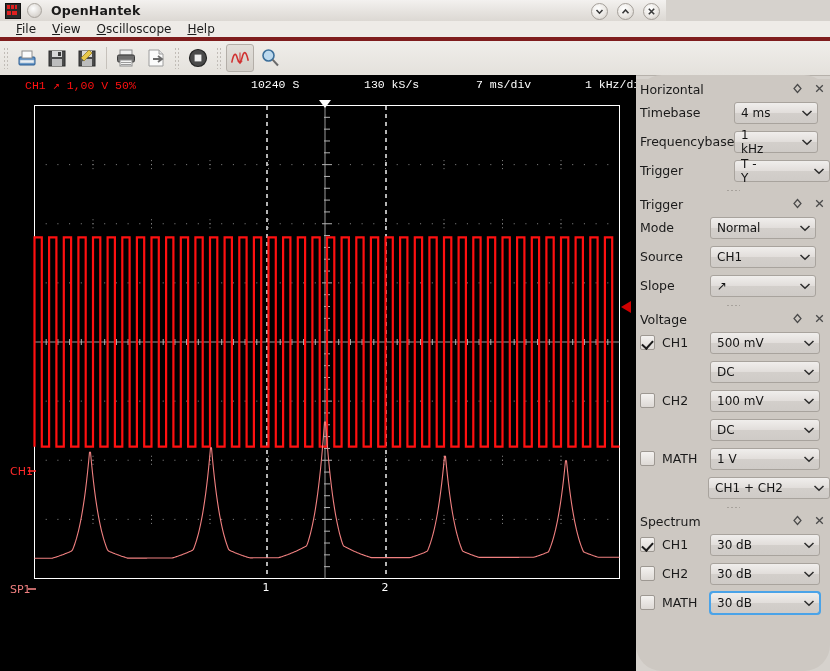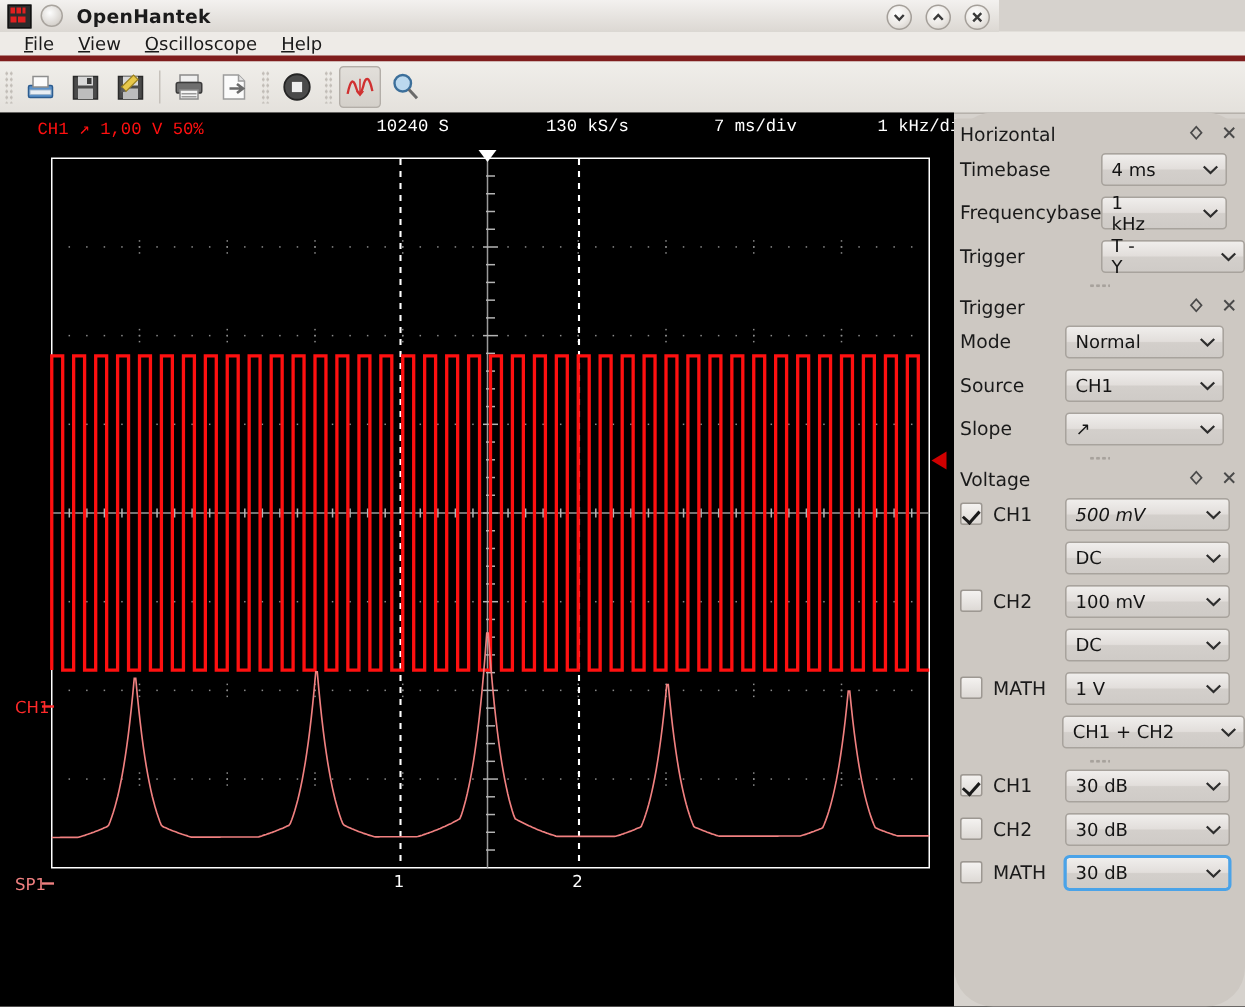--- a/index.html
+++ b/index.html
@@ -951,21 +951,21 @@
             <svg width="13" height="13" viewBox="0 0 13 13">
                 <path d="M3.2 3.2 L9.8 9.8 M9.8 3.2 L3.2 9.8" stroke="#4a4a4a" stroke-width="1.3" fill="none"></path>
               </svg>
           </span>
         </span>
       </div>
 
       <div class="chkrow">
         <span class="cb on"></span>
         <span class="nm">CH1</span>
-        <span class="combo" style="width:110px;font-style:italic;">
+        <span class="combo" style="width:110px;">
           <span>500 mV</span>
           <span class="chev"><svg width="12" height="8" viewBox="0 0 12 8">
                 <path d="M1.5 2 L6 6.3 L10.5 2" fill="none" stroke="#2d2d2d" stroke-width="1.5"></path>
               </svg></span>
         </span>
       </div>
       <div class="chkrow">
         <span style="width:70px;display:inline-block;"></span>
         <span class="combo" style="width:110px;">
           <span>DC</span>
@@ -1013,20 +1013,35 @@
                 <path d="M1.5 2 L6 6.3 L10.5 2" fill="none" stroke="#2d2d2d" stroke-width="1.5"></path>
               </svg></span>
         </span>
       </div>
     </div>
 
     <div class="dockwin">
       <div class="dock-handle">
           <span></span>
         </div>
+      <div class="dock-title">
+        <span>Spectrum</span>
+        <span class="tbtns">
+          <span class="dock-float">
+            <svg width="13" height="13" viewBox="0 0 13 13">
+                <path d="M6.5 2.5 L10 6.5 L6.5 10.5 L3 6.5 Z" fill="none" stroke="#4a4a4a" stroke-width="1.2"></path>
+              </svg>
+          </span>
+          <span class="dock-close">
+            <svg width="13" height="13" viewBox="0 0 13 13">
+                <path d="M3.2 3.2 L9.8 9.8 M9.8 3.2 L3.2 9.8" stroke="#4a4a4a" stroke-width="1.3" fill="none"></path>
+              </svg>
+          </span>
+        </span>
+      </div>
 
       <div class="chkrow">
         <span class="cb on"></span>
         <span class="nm">CH1</span>
         <span class="combo" style="width:110px;">
           <span>30 dB</span>
           <span class="chev"><svg width="12" height="8" viewBox="0 0 12 8">
                 <path d="M1.5 2 L6 6.3 L10.5 2" fill="none" stroke="#2d2d2d" stroke-width="1.5"></path>
               </svg></span>
         </span>

